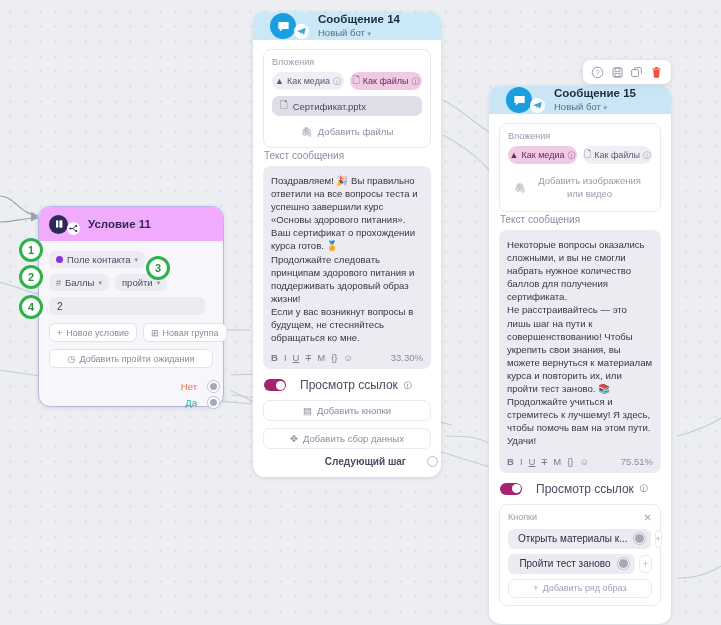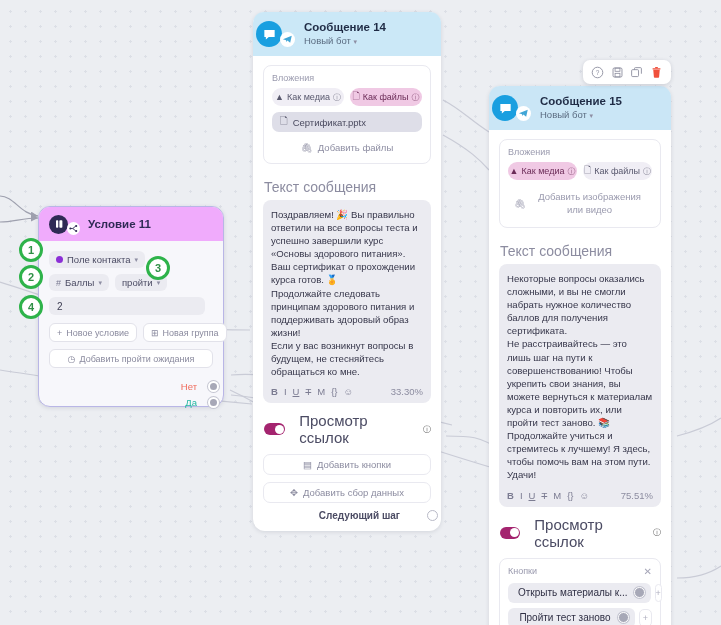--- a/index.html
+++ b/index.html
@@ -78,22 +78,22 @@
     background:#fff; border:3px solid #2eb34a;
     display:flex; align-items:center; justify-content:center;
     font-size:11px; font-weight:bold; color:#2f8f46; z-index:25;
   }
 
   
   .msg-card { border-radius: 12px; background:#fff; }
   #msg14 { left: 253px; top: 12px; width: 188px; }
   #msg15 { left: 489px; top: 86px; width: 182px; }
   .msg-head {
-    background:#cbe8f7; border-radius:11px 11px 0 0; padding:9px 3px;
-    display:flex; align-items:center; gap:7px; height:44px;
+    background:#cbe8f7; border-radius:11px 11px 0 0; padding:9px 17px;
+    display:flex; align-items:center; gap:7px; height:28px;
   }
   #msg15 .msg-head { background:#cae6f6; }
   .msg-avatar {
     width:26px;height:26px;border-radius:50%;background:#199fe0;
     display:flex;align-items:center;justify-content:center;flex:0 0 auto;
   }
   .tg-badge {
     width:15px;height:15px;border-radius:50%;background:#fff;
     display:flex;align-items:center;justify-content:center;
     margin-left:-9px;margin-top:11px;flex:0 0 auto;
@@ -120,48 +120,48 @@
   .dash-add {
     display:flex;align-items:center;justify-content:center;gap:5px;
     font-size:9.5px; color:#8d8da2; height:17px;
   }
   .media-add {
     display:flex;align-items:center;gap:7px; padding: 4px 6px;
     font-size:9.5px; color:#9a9aae; line-height:13px;
   }
   .media-add span.txt { flex:1; text-align:center; }
 
-  .section-label { font-size:14px; color:#8c8ca0; margin:15px 0 5px 1px; }
+  .section-label { font-size:10px; color:#8c8ca0; margin:2px 0 5px 1px; }
   .text-box { background:#ebebf1; border-radius:8px; padding:8px 8px 4px 8px; }
   .text-body { font-size:9.6px; line-height:13.1px; color:#36364a; white-space:pre-wrap; }
   .fmt-bar { display:flex; align-items:center; gap:6px; margin-top:6px; height:15px; }
   .fmt-icons { display:flex; align-items:center; gap:6px; font-size:9.5px; color:#7c7c92; }
   .fmt-icons i { font-style:normal; }
   .fmt-b { font-weight:bold; }
   .fmt-i { font-style:italic; }
   .fmt-u { text-decoration:underline; }
   .fmt-s { text-decoration:line-through; }
   .pct { margin-left:auto; font-size:9.5px; color:#8c8ca0; }
 
   .toggle-row { display:flex; align-items:center; gap:6px; margin:9px 0 8px 1px; }
   .toggle {
     width:22px; height:12px; border-radius:6px; background:#a4246f; position:relative;
   }
   .toggle::after {
     content:""; position:absolute; right:1.5px; top:1.5px; width:9px;height:9px;
     border-radius:50%; background:#fff;
   }
-  .toggle-label { font-size:15px; color:#4b4b63;padding-left:8px; }
+  .toggle-label { font-size:12px; color:#4b4b63;padding-left:8px; }
 
   .wide-ghost {
     border:1px solid #e9e9f0; background:#fff; border-radius:7px; height:21px;
     display:flex;align-items:center;justify-content:center;gap:5px;
     font-size:9.5px; color:#8c8ca0; margin-bottom:7px;
   }
-  .next-row { display:flex;align-items:center;justify-content:flex-end;gap:20px; margin-top:4px;}
+  .next-row { display:flex;align-items:center;justify-content:flex-end;gap:14px; margin-top:4px;}
   .next-label { font-size:10px; font-weight:bold; color:#4b4b63; }
   .next-dot {
     width:11px;height:11px;border-radius:50%;background:#fff;
     border:1.5px solid #b9bac7; position:relative; right:-7px;
   }
 
   
   .buttons-panel { border:1px solid #e9e9f0; border-radius:8px; padding:7px 8px; margin-bottom:8px; }
   .bp-head { display:flex; align-items:center; justify-content:space-between; margin-bottom:6px; }
   .bp-x { font-size:10px; color:#a6a6b8; cursor:default; }

